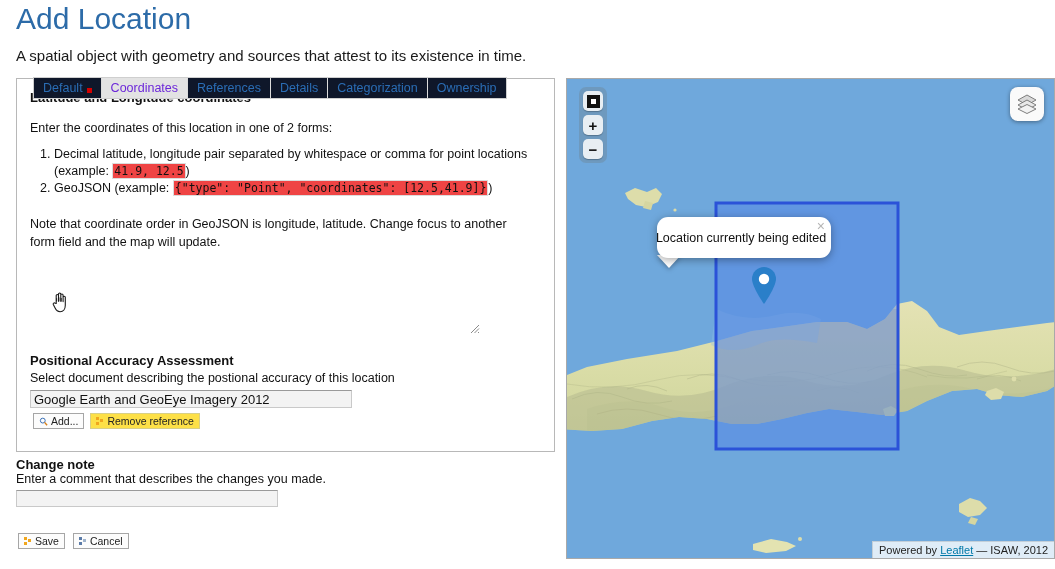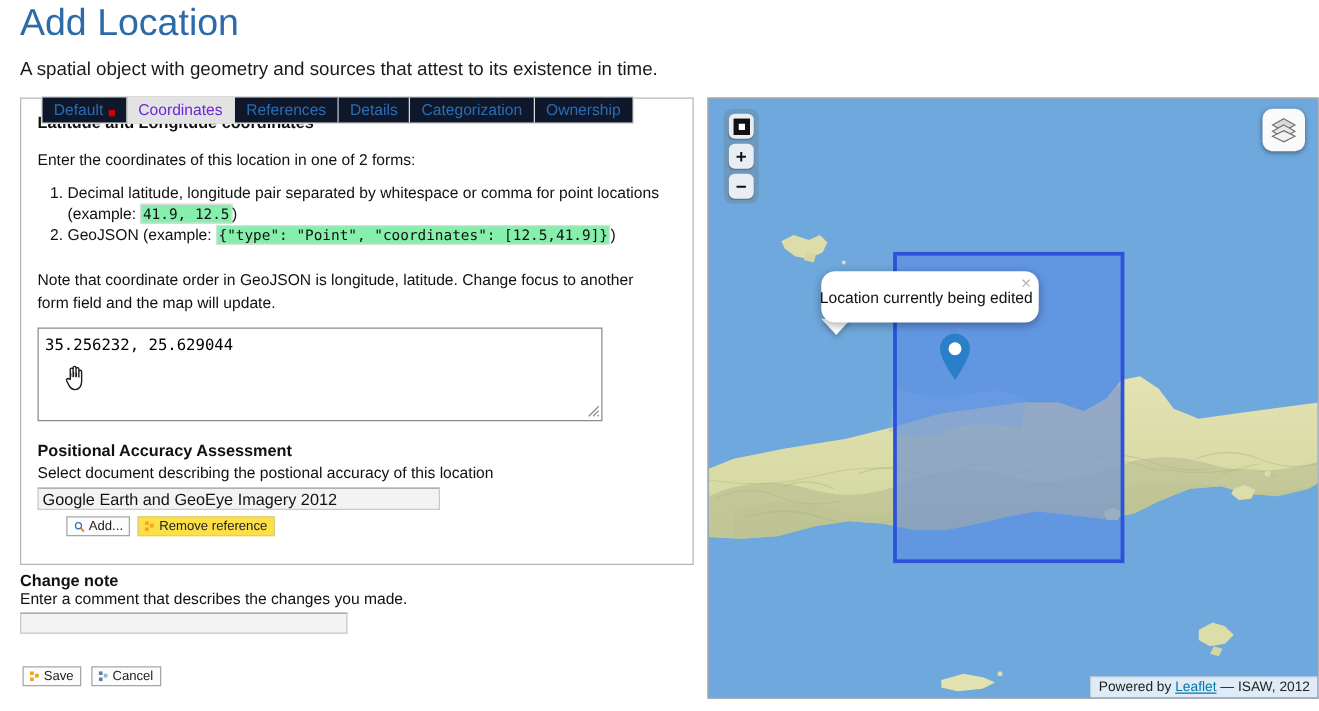--- a/index.html
+++ b/index.html
@@ -118,21 +118,21 @@
     color: #111;
     line-height: 17px;
     width: 500px;
   }
   #forms-list li { margin: 0; padding: 0; }
 
   code.inline {
     font-family: "DejaVu Sans Mono", "Liberation Mono", monospace;
     font-size: 11.5px;
     border: 1px solid #dcdcdc;
-    background: #86efac;
+    background: #ef4444;
     padding: 0 1px;
     white-space: nowrap;
   }
 
   #note-line {
     position: absolute;
     left: 30px; top: 215px;
     width: 500px;
     font-size: 12.5px;
     line-height: 18px;
@@ -198,21 +198,20 @@
     padding: 0 3px;
     outline: none;
   }
 
   #paa-buttons {
     position: absolute;
     left: 33px; top: 413px;
     display: flex;
     gap: 6px;
     align-items: center;
-    margin-left: 20px;
   }
   .btn {
     display: inline-flex;
     align-items: center;
     gap: 3px;
     height: 16px;
     padding: 0 5px;
     border: 1px solid #a6a6a6;
     background: #fcfcfc;
     font-size: 10.5px;
@@ -428,21 +427,20 @@
 
   <div id="intro-line">Enter the coordinates of this location in one of 2 forms:</div>
 
   <ol id="forms-list">
     <li><span>Decimal latitude, longitude pair separated by whitespace or comma for point locations (example: </span><code class="inline">41.9, 12.5</code><span>)</span></li>
     <li><span>GeoJSON (example: </span><code class="inline">{"type": "Point", "coordinates": [12.5,41.9]}</code><span>)</span></li>
   </ol>
 
   <div id="note-line">Note that coordinate order in GeoJSON is longitude, latitude. Change focus to another form field and the map will update.</div>
 
-  <textarea id="coord-textarea" placeholder="" style="">35.256232, 25.629044</textarea>
 
   <svg id="resize-grip" viewBox="0 0 12 12">
     <g stroke="#8a8a8a" stroke-width="1">
       <line x1="11" y1="3" x2="3" y2="11"></line>
       <line x1="11" y1="6.5" x2="6.5" y2="11"></line>
       <line x1="11" y1="10" x2="10" y2="11"></line>
     </g>
   </svg>
 
   <svg id="cursor-hand" viewBox="0 0 18 22">

